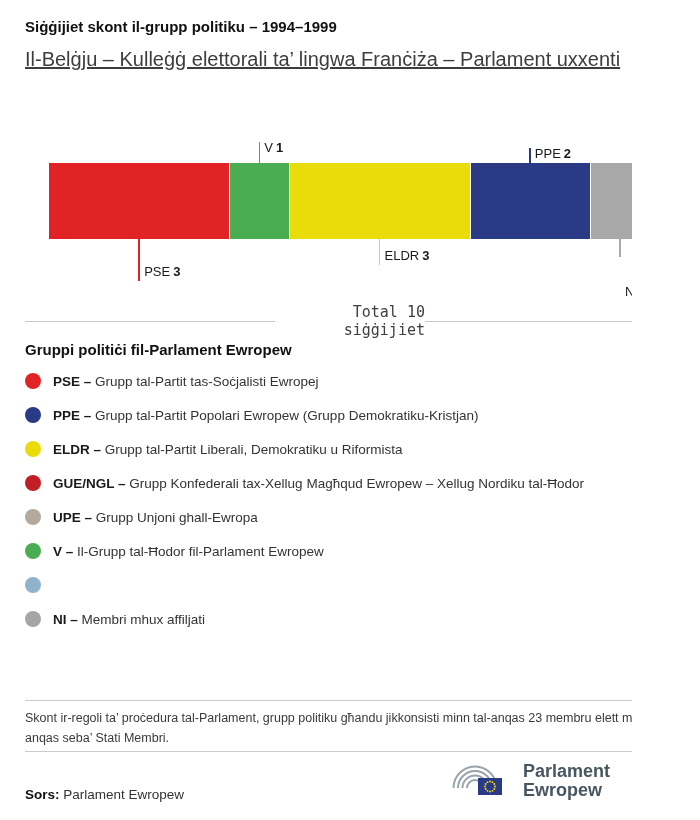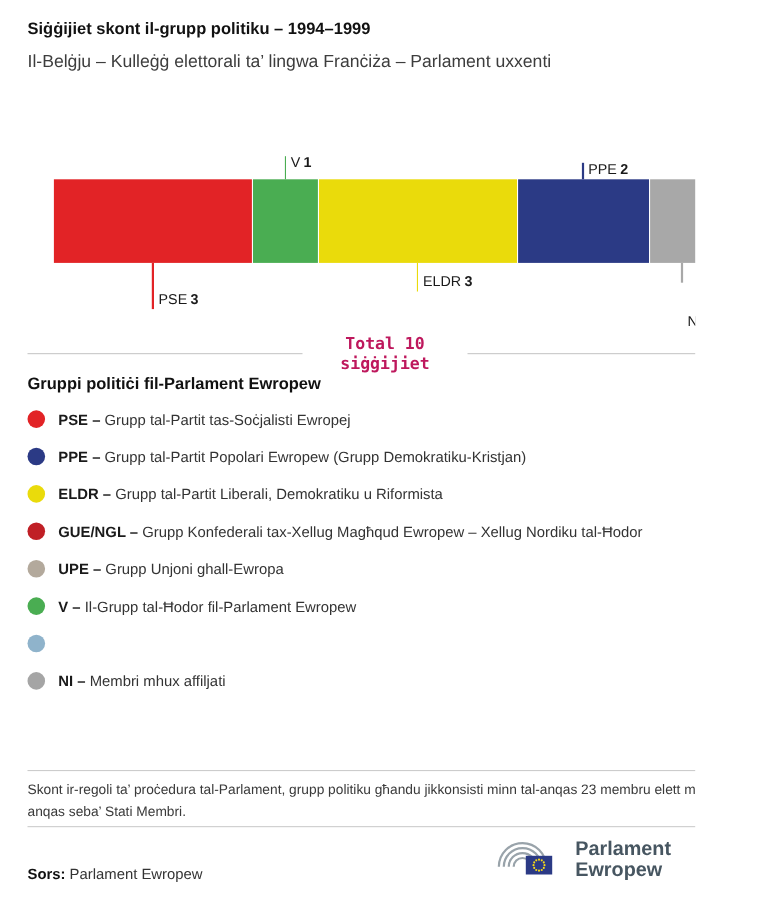--- a/index.html
+++ b/index.html
@@ -1,33 +1,33 @@
 <!DOCTYPE html>
 <html><head>
 <meta charset="utf-8">
 <style>
   html,body{margin:0;padding:0;background:#fff;}
   .page{position:relative;width:632px;height:820px;background:#ffffff;overflow:hidden;
         font-family:"Liberation Sans","DejaVu Sans",sans-serif;color:#1a1a1a;}
   .abs{position:absolute;}
   .page-title{left:25px;top:18px;font-size:15px;font-weight:bold;color:#111;}
-  .page-subtitle{left:25px;top:48px;font-size:16px;font-weight:400;color:#3d3d3d;}
+  .page-subtitle{left:25px;top:48px;font-size:20px;font-weight:400;color:#3d3d3d;text-decoration:underline;}
 
   
   .chart{left:49px;top:163px;width:601px;height:76px;}
   .chart .seg{position:absolute;top:0;height:76px;}
   .chart .leader{position:absolute;width:1.5px;}
   .chart .bar-label{position:absolute;font-size:13px;white-space:nowrap;color:#1a1a1a;}
   .chart .bar-label b{margin-left:3px;}
 
   
   .total-row{left:25px;top:303px;width:650px;display:flex;}
   .total-rule{flex:1;height:1px;background:#c8c8c8;margin-top:18px;}
-  .total-text{width:150px;text-align:center;font-family:"DejaVu Sans Mono","Liberation Mono",monospace;
-              font-weight:bold;font-size:15px;line-height:18px;color:#be185d;}
+  .total-text{width:150px;text-align:right;font-family:"DejaVu Sans Mono","Liberation Mono",monospace;
+              font-weight:normal;font-size:15px;line-height:18px;color:#404040;}
 
   .legend-heading{left:25px;top:341px;font-size:15px;font-weight:bold;color:#111;}
   .legend{left:25px;top:369px;}
   .legend-item{display:flex;align-items:center;height:24px;margin-bottom:10px;}
   .legend-item .dot{width:16px;height:16px;border-radius:50%;flex:0 0 16px;margin-right:12px;}
   .legend-item .legend-text{font-size:13.5px;color:#333;}
   .legend-item .legend-text b{color:#1a1a1a;}
 
   .rule{left:25px;width:650px;height:1px;background:#cccccc;}
   .footnote{left:25px;top:709px;width:652px;font-size:12.5px;line-height:19.5px;color:#3a3a3a;}

